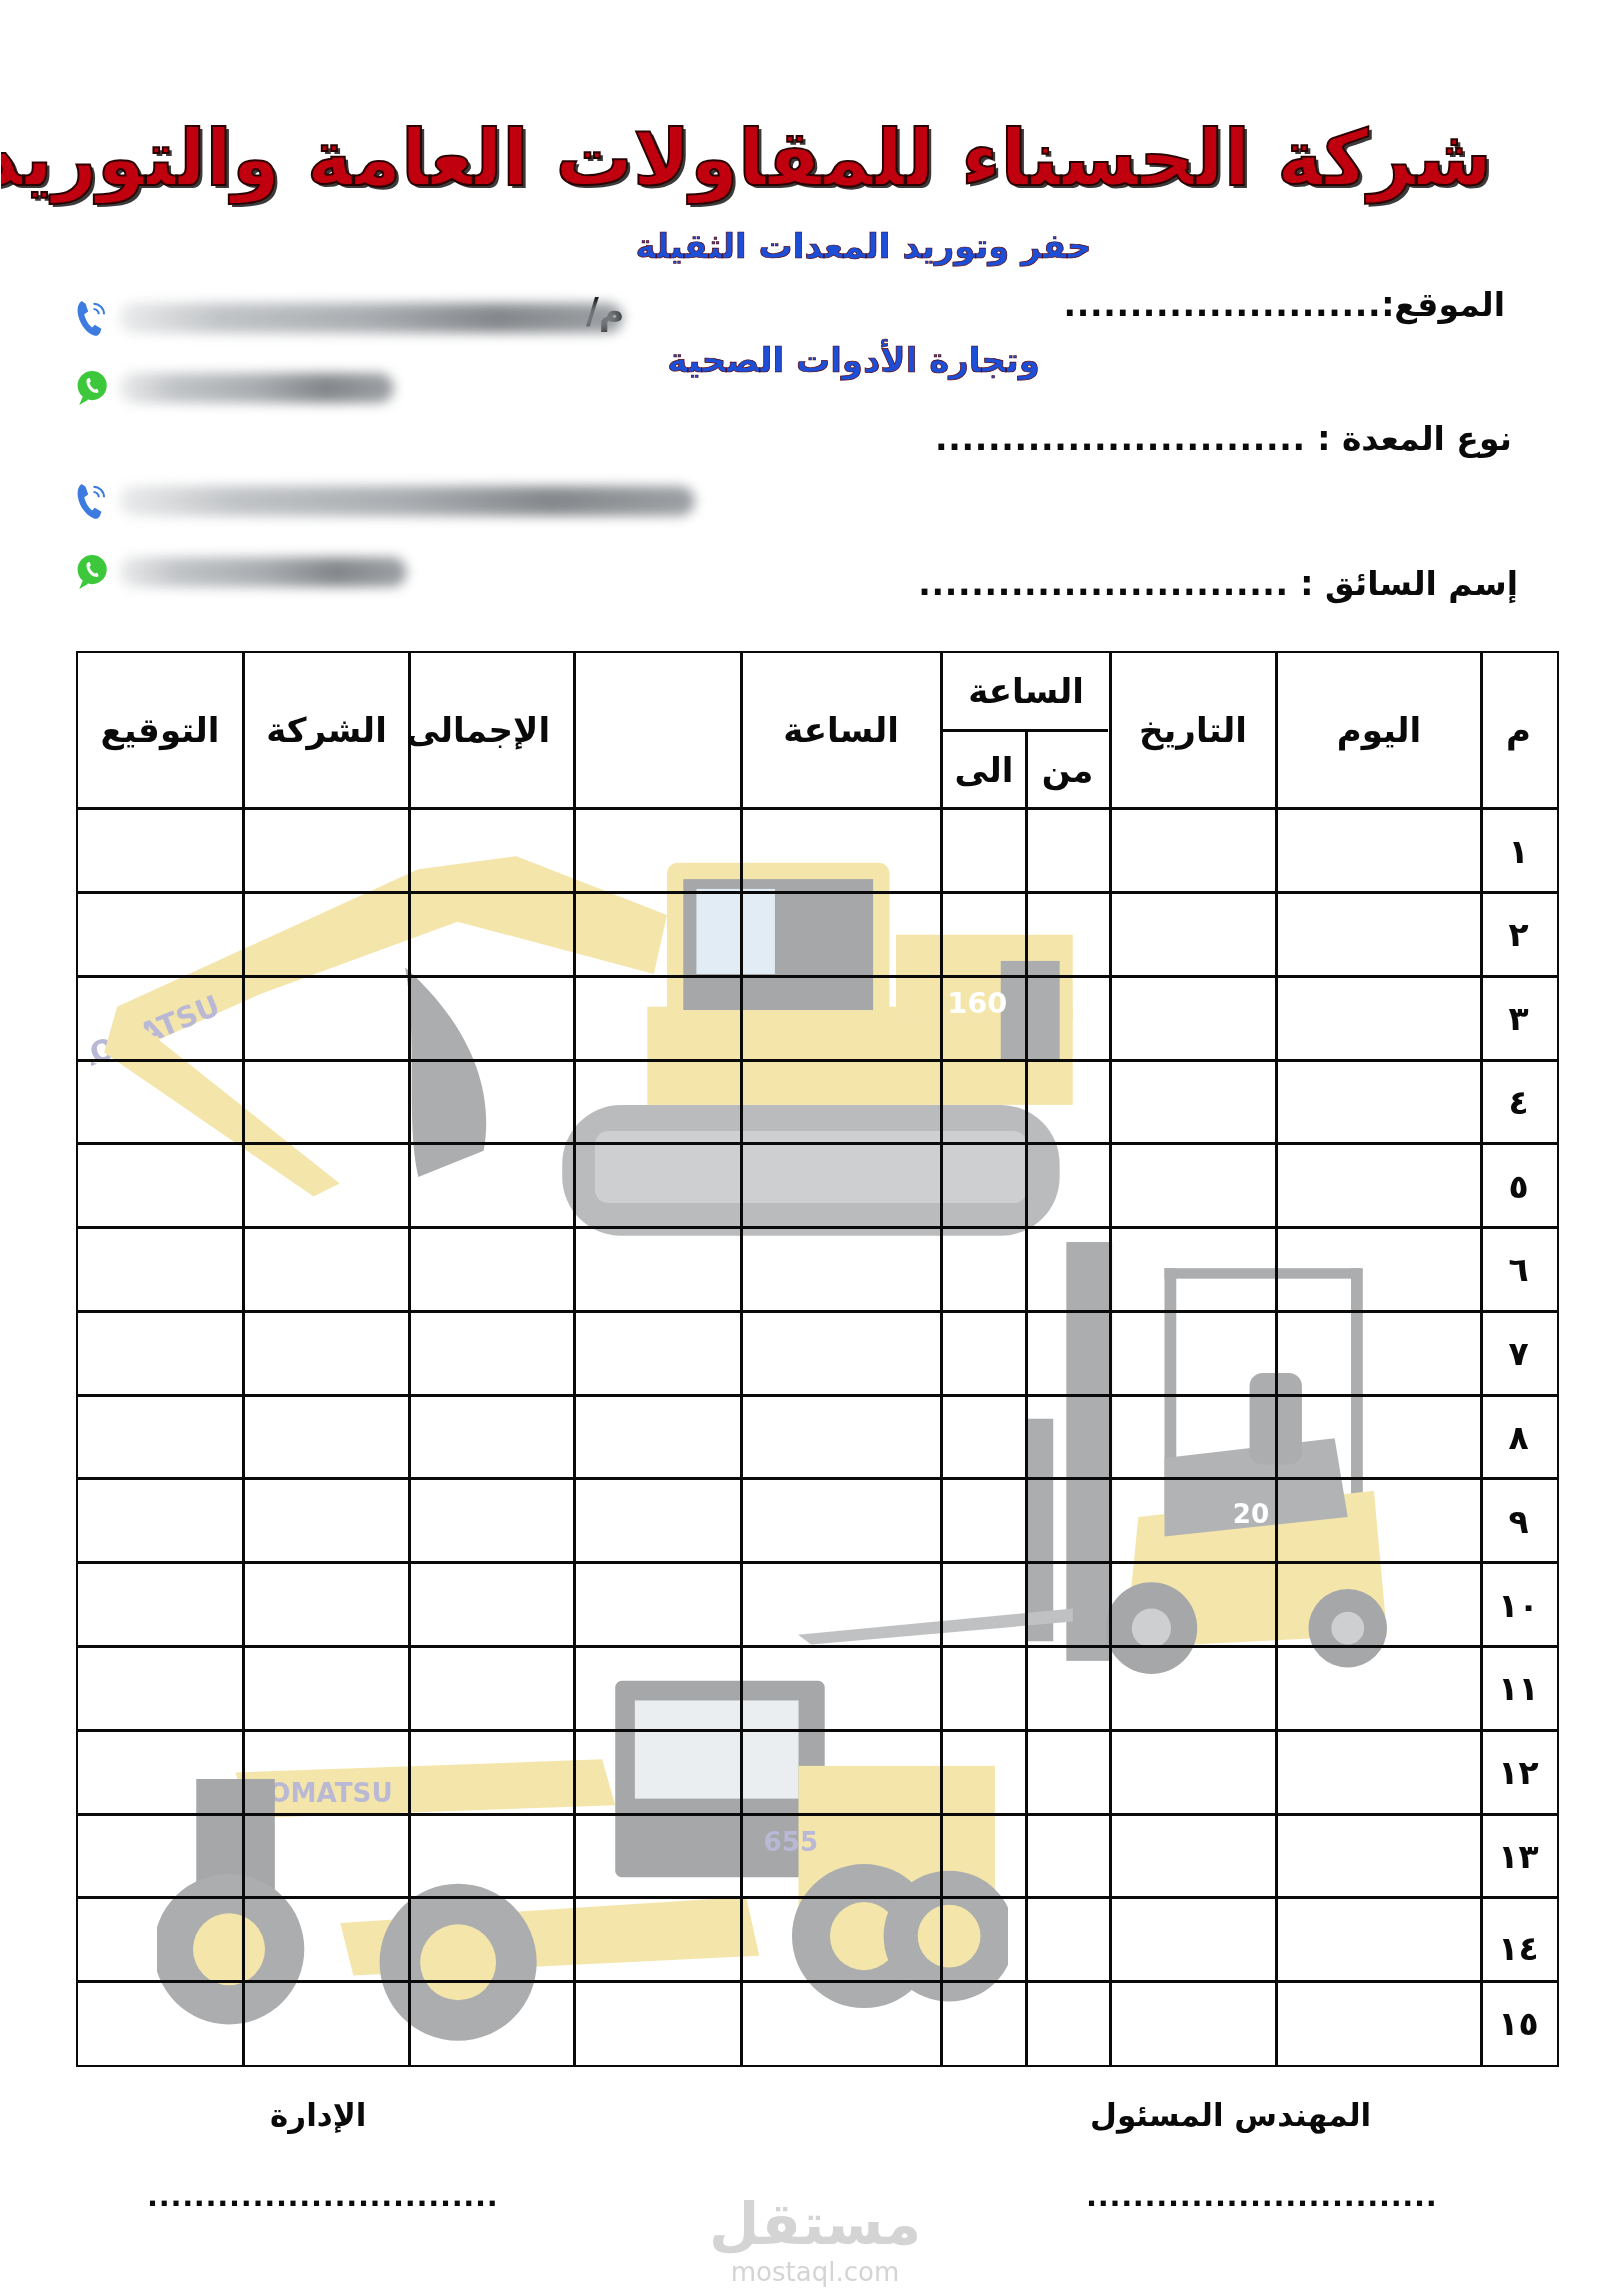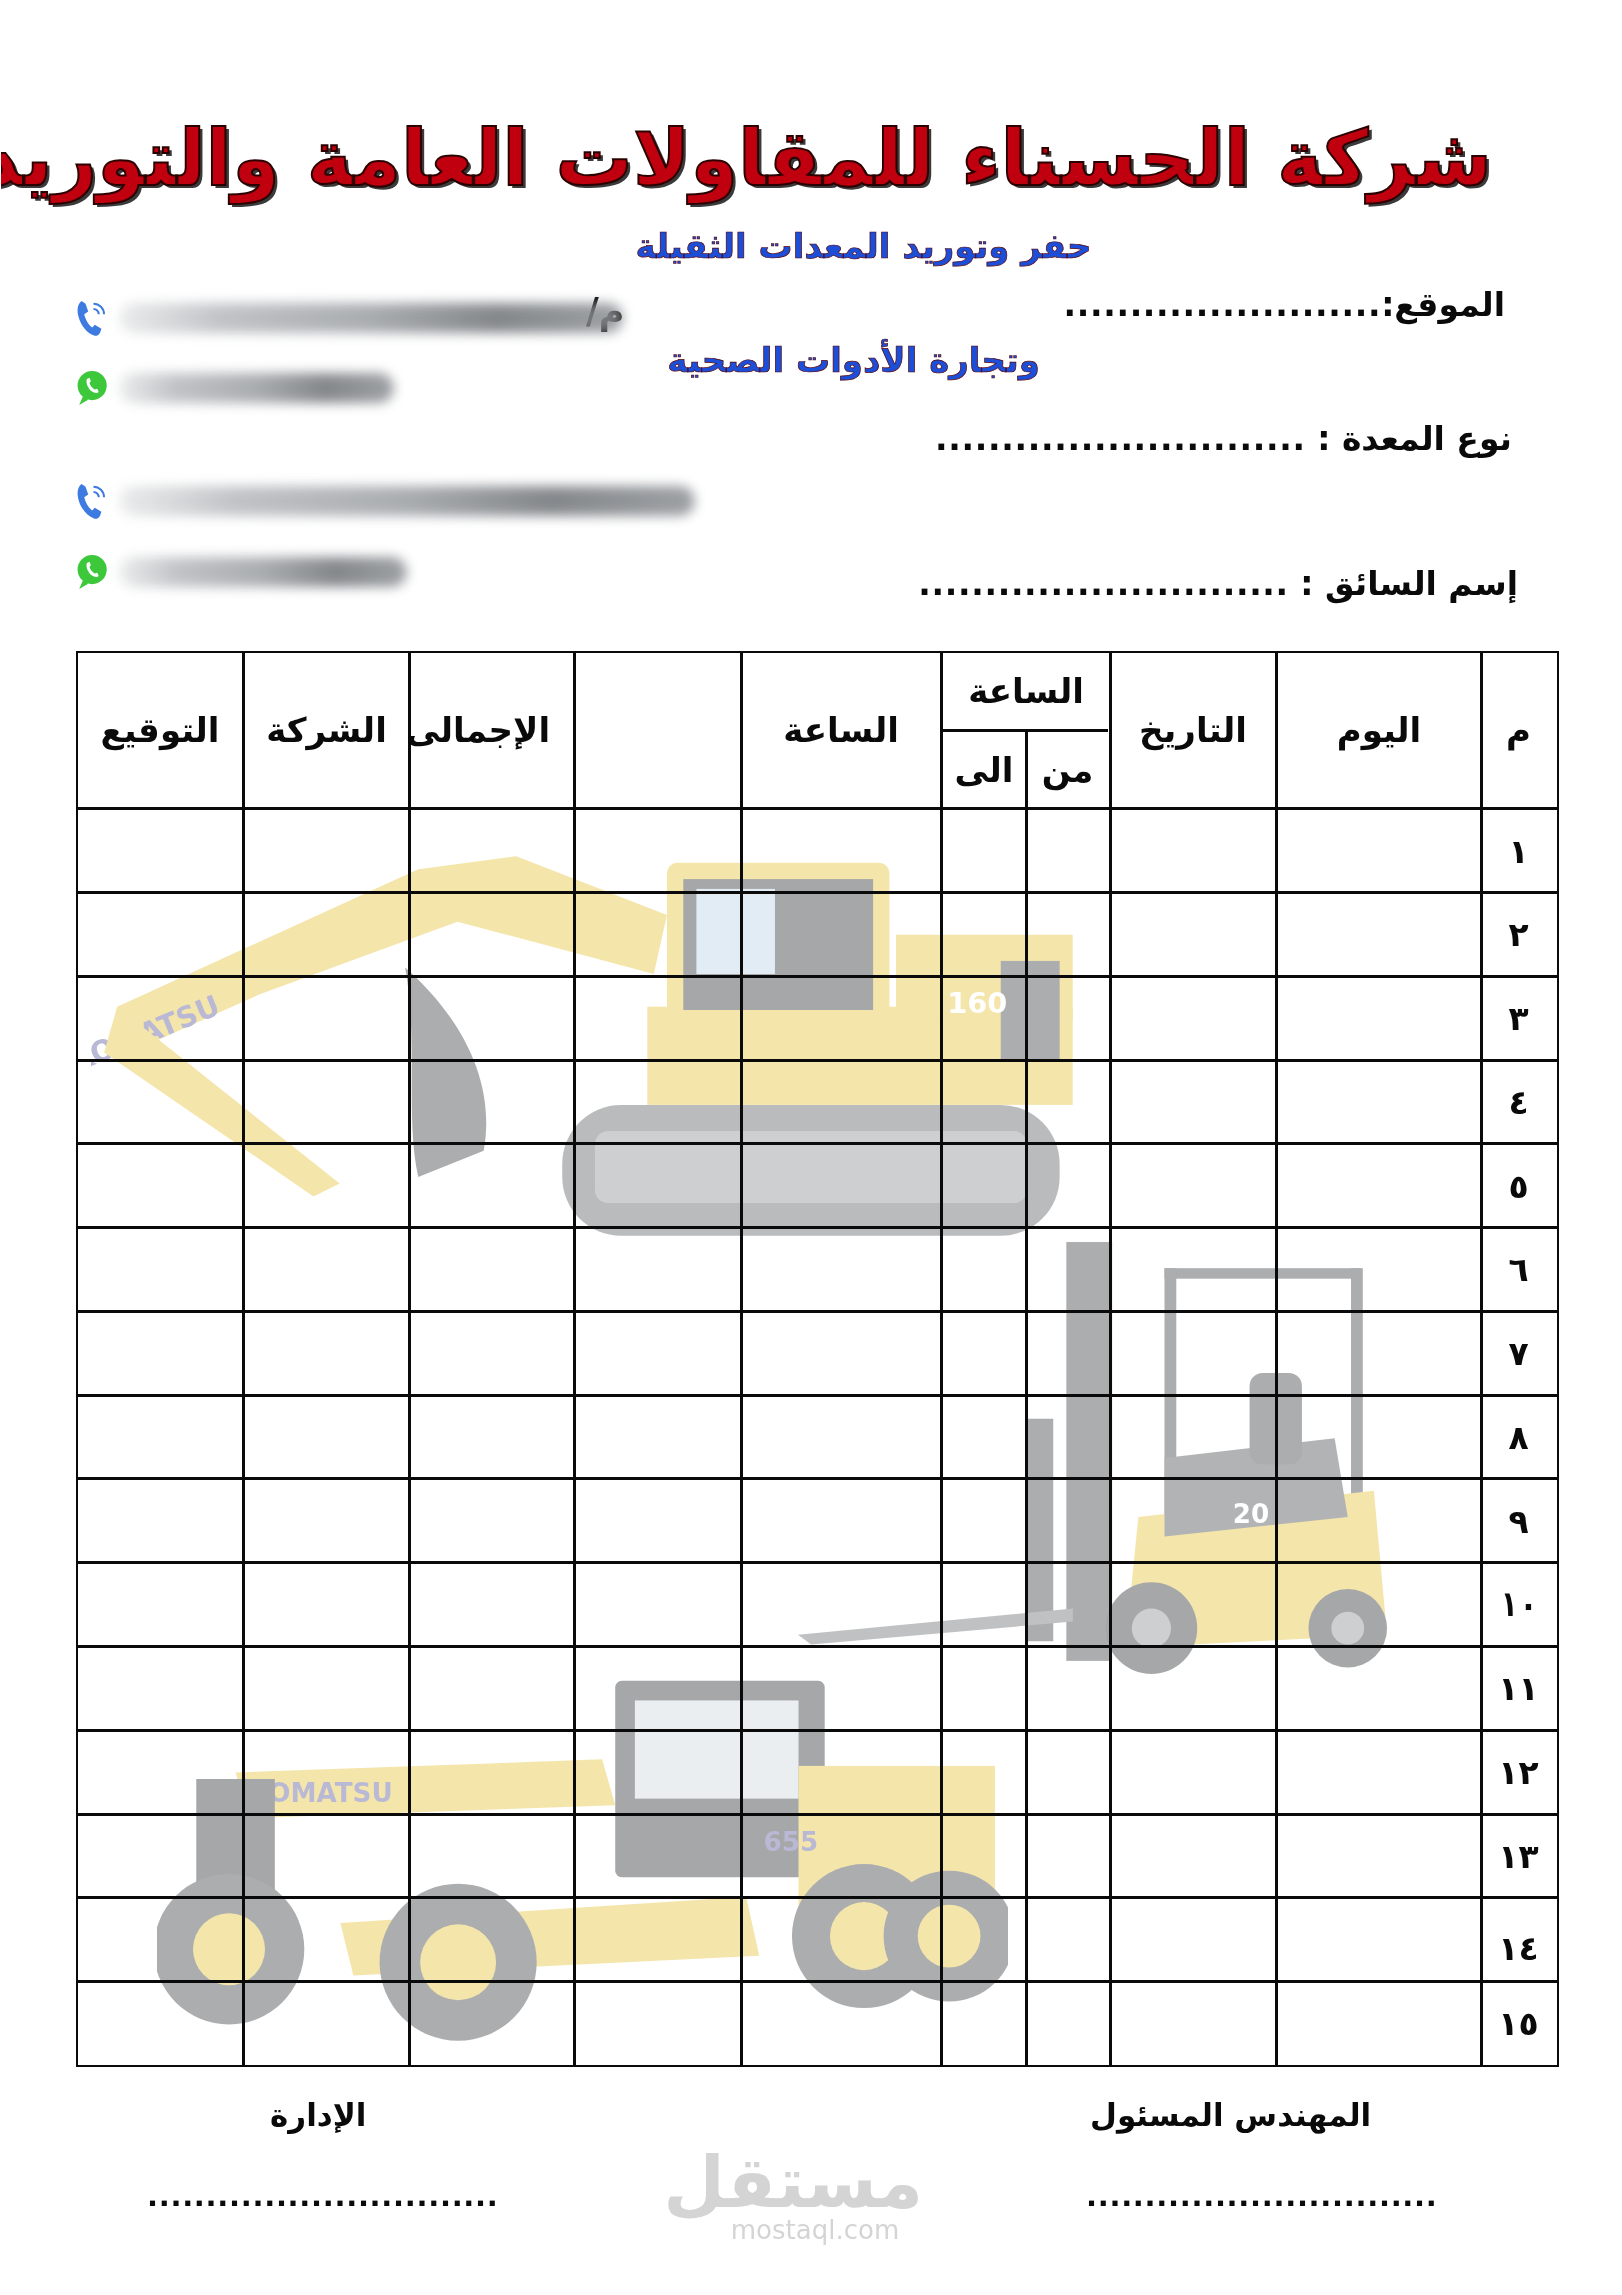--- a/index.html
+++ b/index.html
@@ -72,21 +72,21 @@
       position: absolute; font-family: "DejaVu Sans", sans-serif; font-weight: bold;
       font-size: 31px; direction: rtl; color: #0a0a0a; white-space: nowrap;
     }
     .footer-dots {
       position: absolute; font-family: "DejaVu Sans", sans-serif; font-weight: bold; font-size: 29px;
       color: #0a0a0a; white-space: nowrap; letter-spacing: 0.7px;
     }
     .watermark {
       position: absolute; left: 707px; top: 2150px; width: 216px; text-align: center; color: #d4d4d4;
     }
-    .watermark .wm-ar { font-family: "DejaVu Sans", sans-serif; font-weight: bold; font-size: 71px; line-height: 65px; direction: rtl; }
+    .watermark .wm-ar { font-family: "DejaVu Sans", sans-serif; font-weight: bold; font-size: 58px; line-height: 65px; direction: rtl; margin-top: 42px; }
     .watermark .wm-en { font-family: "DejaVu Sans", sans-serif; font-size: 26px; line-height: 30px; }
   </style>
 </head>
 <body>
 
 <div class="title">شركة الحسناء للمقاولات العامة والتوريدات</div>
 <div class="subtitle sub1">حفر وتوريد المعدات الثقيلة</div>
 <div class="subtitle sub2">وتجارة الأدوات الصحية</div>
 
 <div class="eng-prefix">م/</div>
@@ -260,21 +260,21 @@
 
   <div class="rownum" style="left:1404px; top:158px; width:73px; height:80px;">١</div>
   <div class="rownum" style="left:1404px; top:241px; width:73px; height:80px;">٢</div>
   <div class="rownum" style="left:1404px; top:325px; width:73px; height:80px;">٣</div>
   <div class="rownum" style="left:1404px; top:409px; width:73px; height:80px;">٤</div>
   <div class="rownum" style="left:1404px; top:493px; width:73px; height:80px;">٥</div>
   <div class="rownum" style="left:1404px; top:576px; width:73px; height:80px;">٦</div>
   <div class="rownum" style="left:1404px; top:660px; width:73px; height:80px;">٧</div>
   <div class="rownum" style="left:1404px; top:744px; width:73px; height:80px;">٨</div>
   <div class="rownum" style="left:1404px; top:828px; width:73px; height:80px;">٩</div>
-  <div class="rownum" style="left:1404px; top:912px; width:73px; height:80px;font-family:Liberation Mono, monospace;">١٠</div>
+  <div class="rownum" style="left:1404px; top:912px; width:73px; height:80px;">١٠</div>
   <div class="rownum" style="left:1404px; top:995px; width:73px; height:80px;">١١</div>
   <div class="rownum" style="left:1404px; top:1079px; width:73px; height:80px;">١٢</div>
   <div class="rownum" style="left:1404px; top:1163px; width:73px; height:80px;">١٣</div>
   <div class="rownum" style="left:1404px; top:1247px; width:73px; height:97px;">١٤</div>
   <div class="rownum" style="left:1404px; top:1330px; width:73px; height:80px;">١٥</div>
 </div>
 
 <div class="footer-label" style="left:1090px; top:2097px;">المهندس المسئول</div>
 <div class="footer-dots" style="left:1086px; top:2179px;">..............................</div>
 

